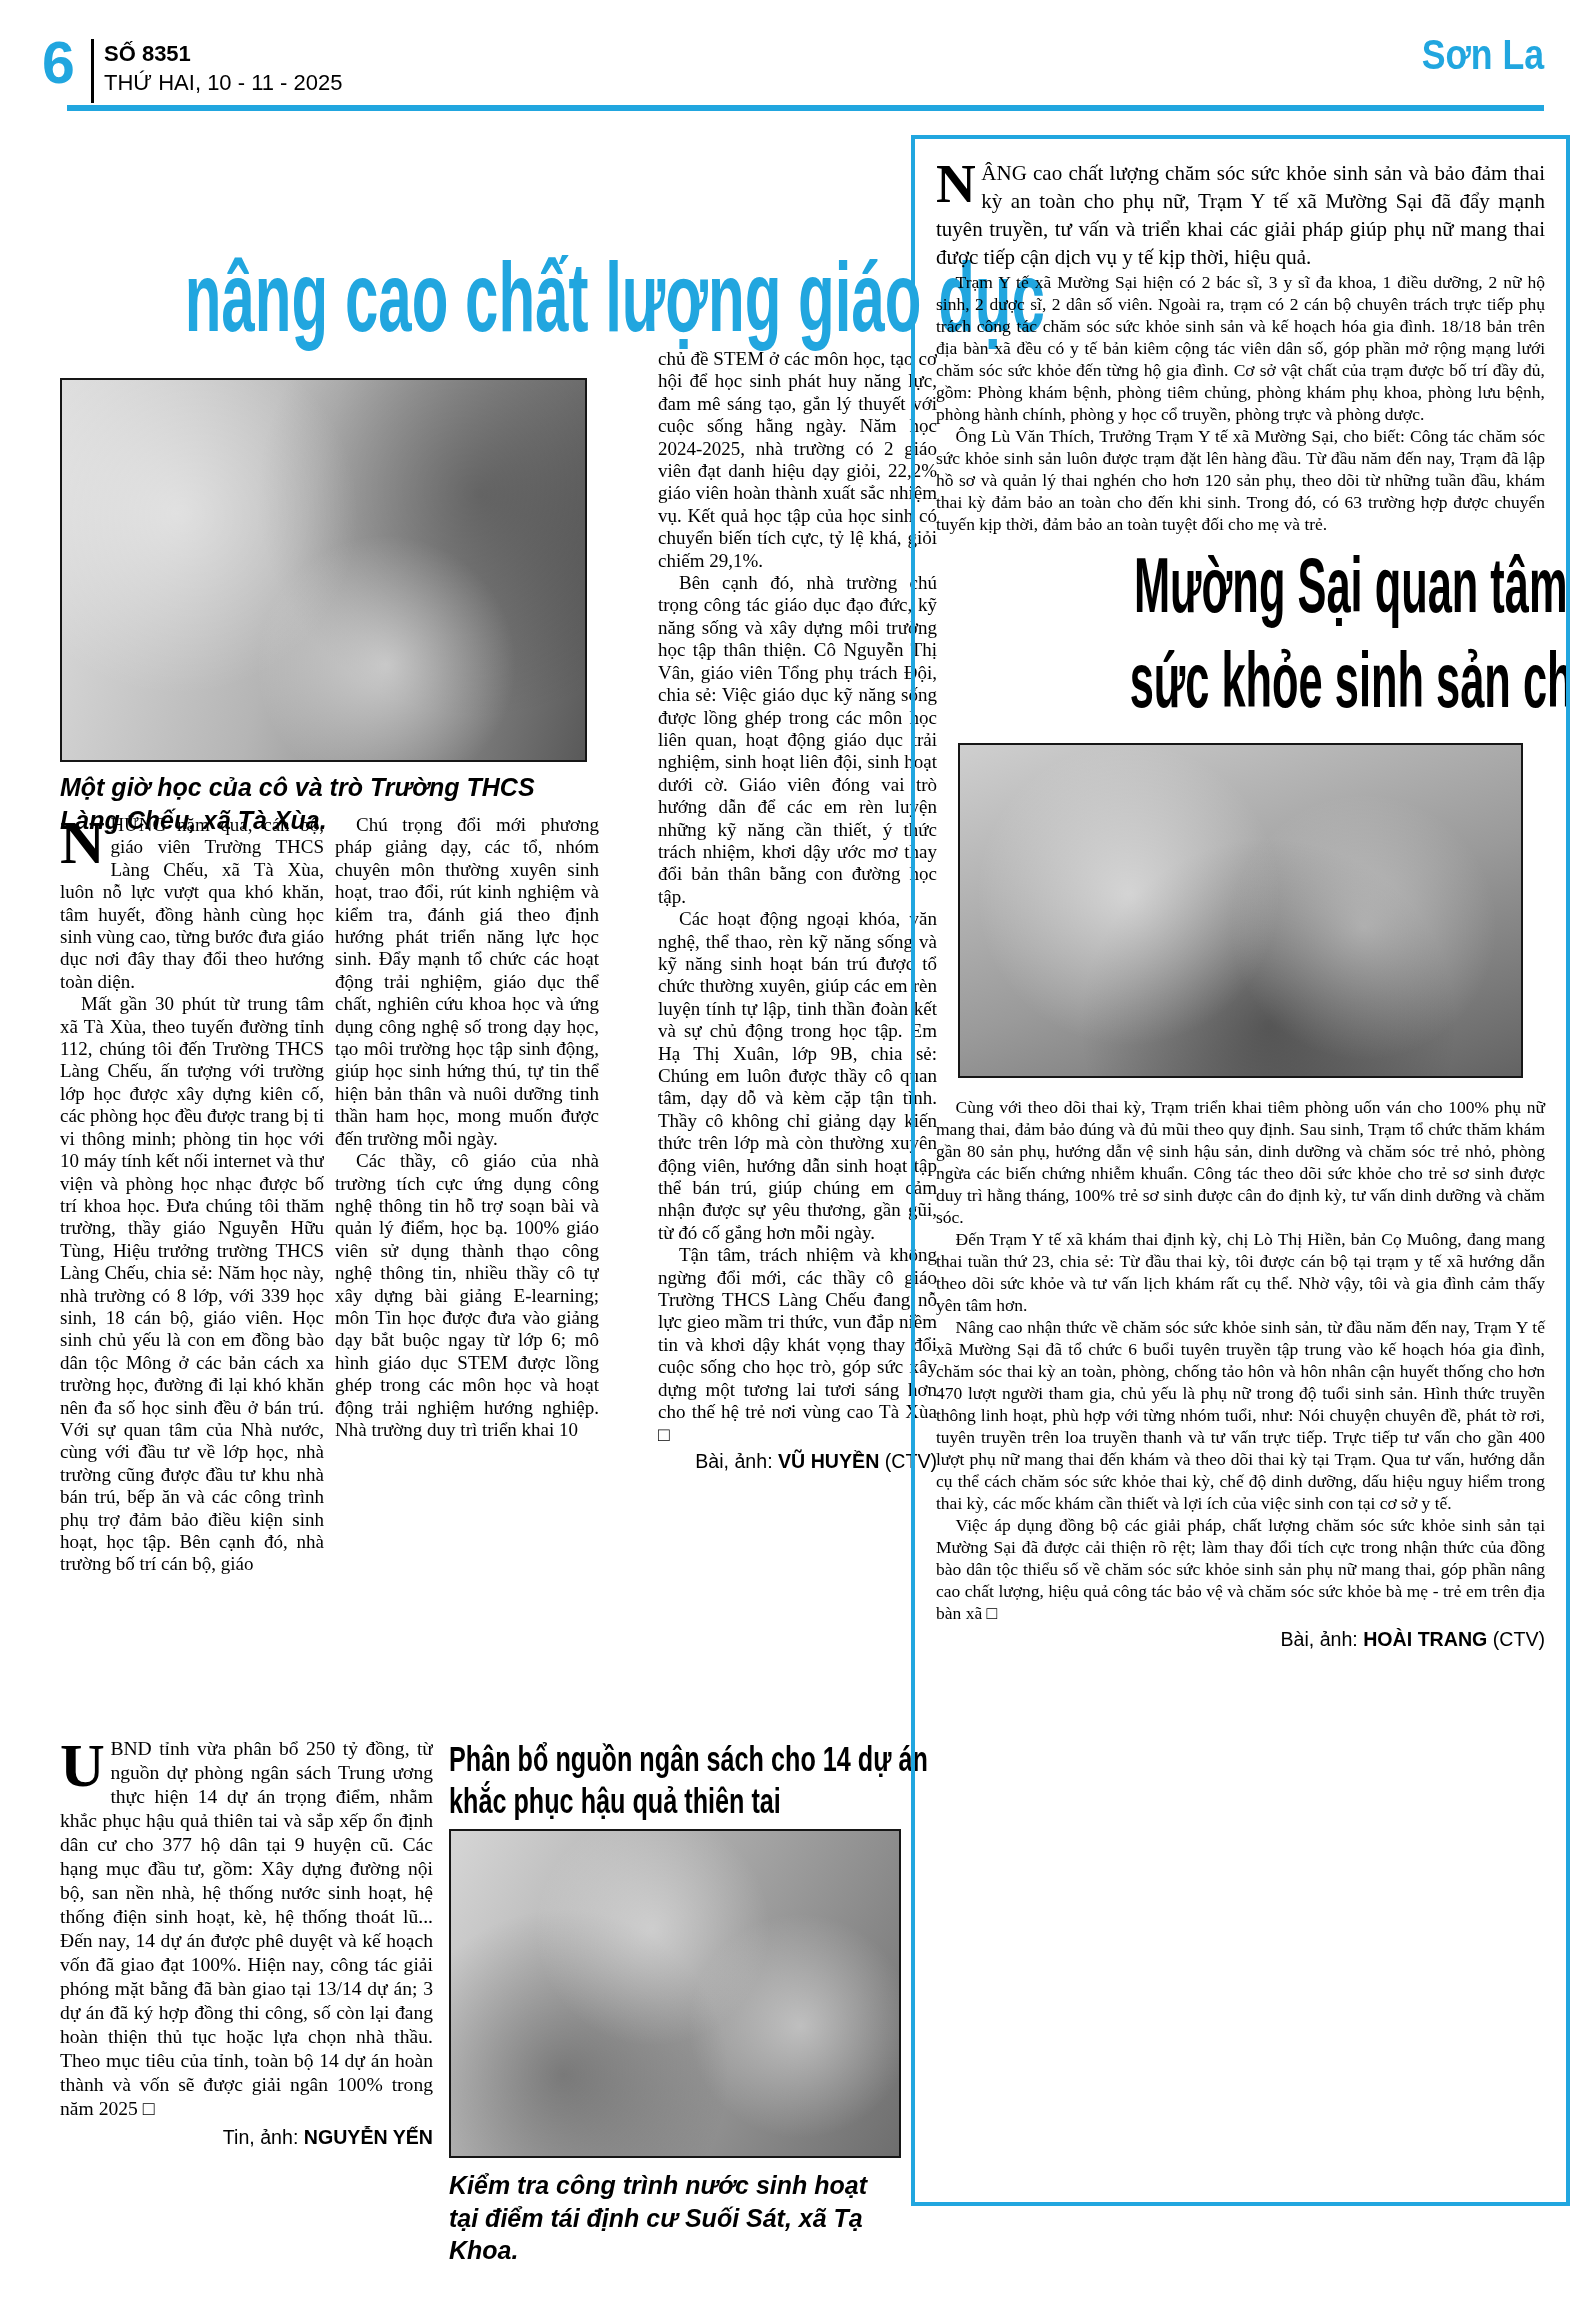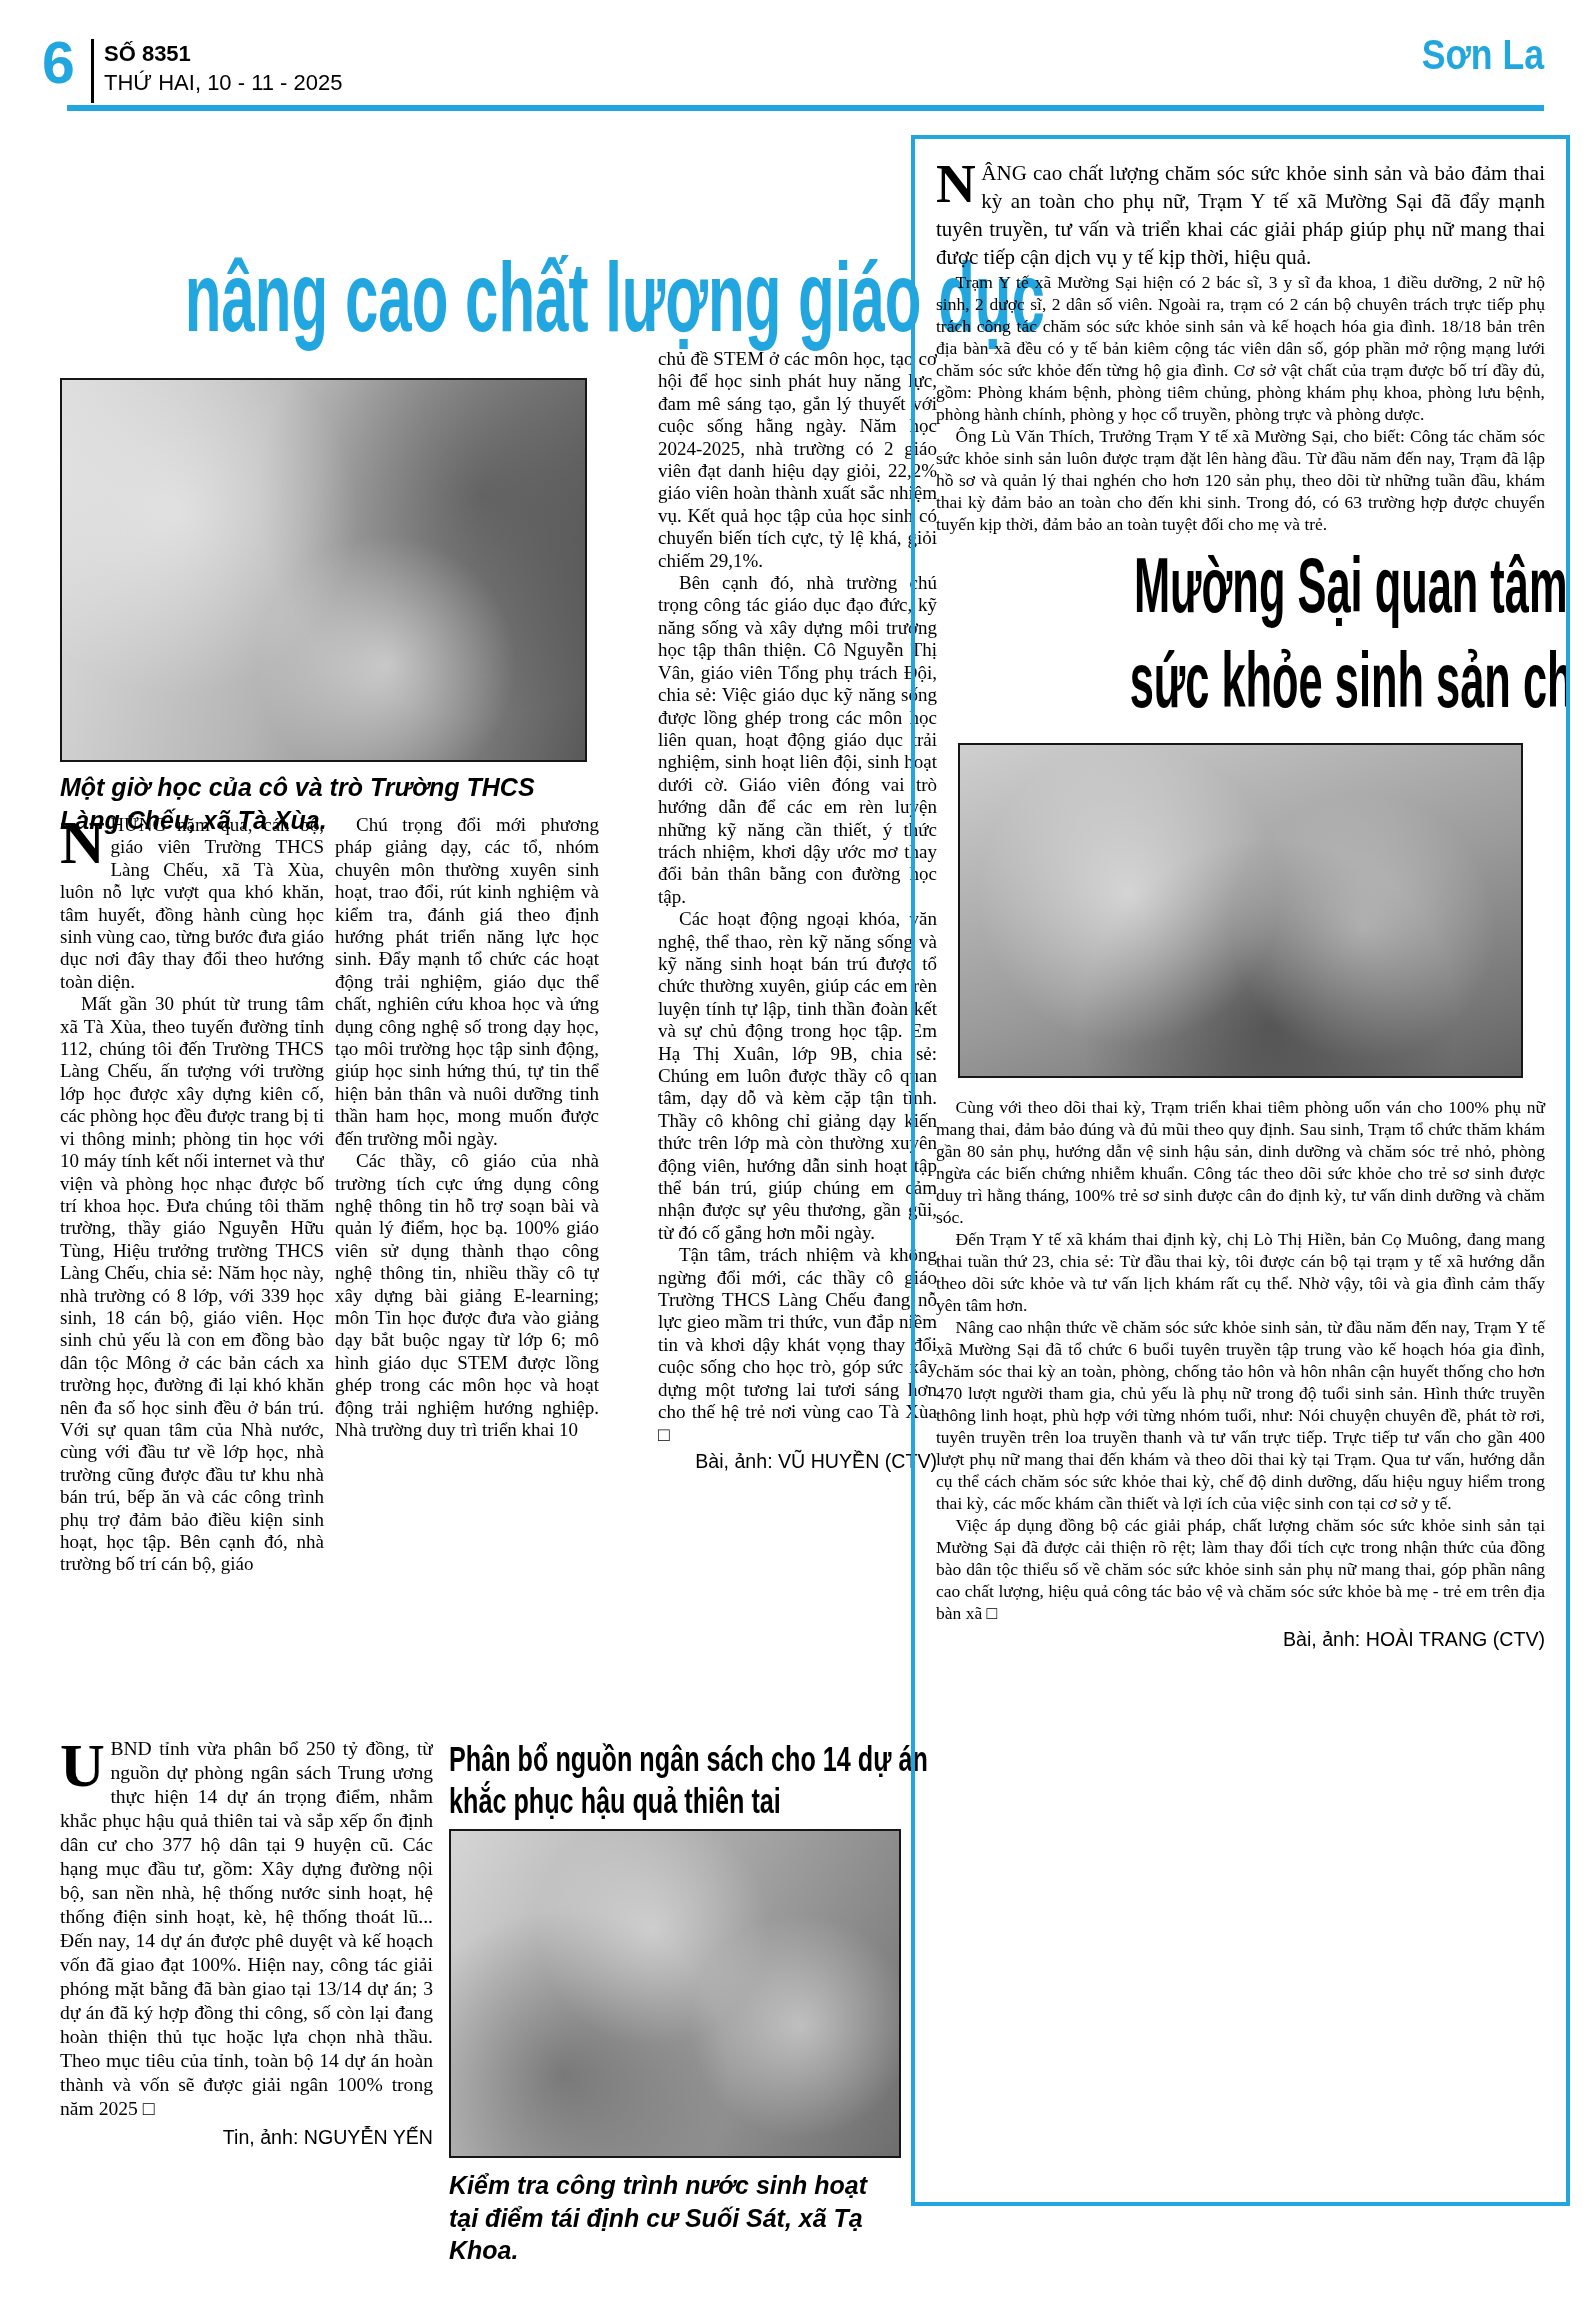--- a/index.html
+++ b/index.html
@@ -33,21 +33,21 @@
 
   
   .bodytext{font-size:19px;line-height:22.4px;text-align:justify;overflow:hidden;}
   .bodytext p{margin:0;text-indent:21px;}
   .bodytext p.nofirst{text-indent:0;}
   .dropcap{float:left;font-weight:bold;font-size:62px;line-height:.78;padding:4.2px 5.6px 0 0;}
   .dropcap.small{font-size:55px;}
 
   .caption{font-family:"Liberation Sans",sans-serif;font-style:italic;font-weight:bold;font-size:25px;line-height:1.3;}
   .byline{font-family:"Liberation Sans",sans-serif;font-size:19.6px;text-align:right;margin-top:4.2px;}
-  .byline .nm{font-weight:normal;}
+  .byline .nm{font-weight:bold;}
 
   
   .photo{border:2.1px solid #161616;box-sizing:border-box;}
   .ph1{background:
     radial-gradient(circle at 22% 35%, rgba(255,255,255,.45), transparent 38%),
     radial-gradient(circle at 62% 75%, rgba(255,255,255,.5), transparent 30%),
     radial-gradient(circle at 80% 30%, rgba(0,0,0,.28), transparent 45%),
     linear-gradient(105deg,#dedede,#b5b5b5 45%,#7d7d7d 80%,#595959);}
   .ph2{background:
     radial-gradient(circle at 30% 45%, rgba(255,255,255,.5), transparent 35%),

